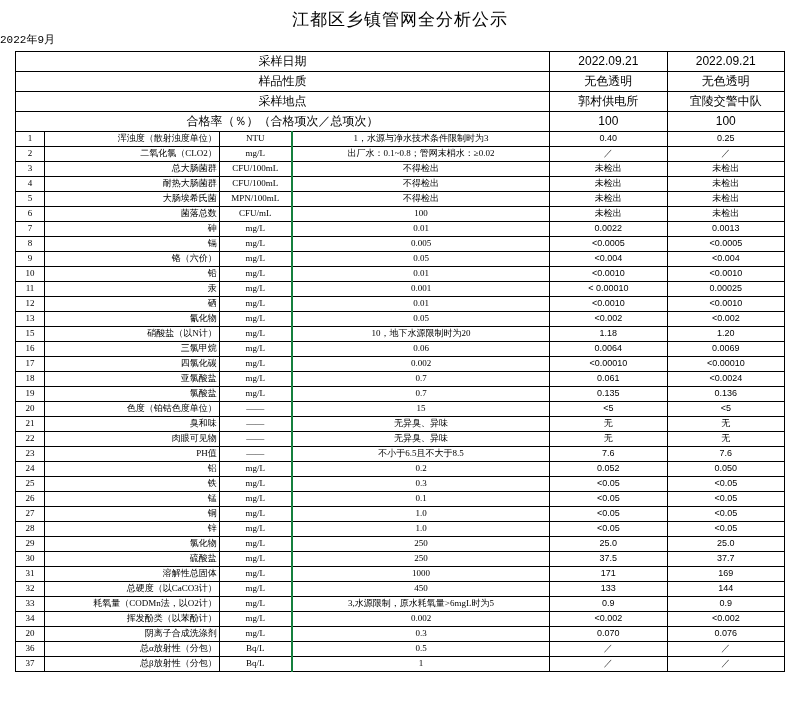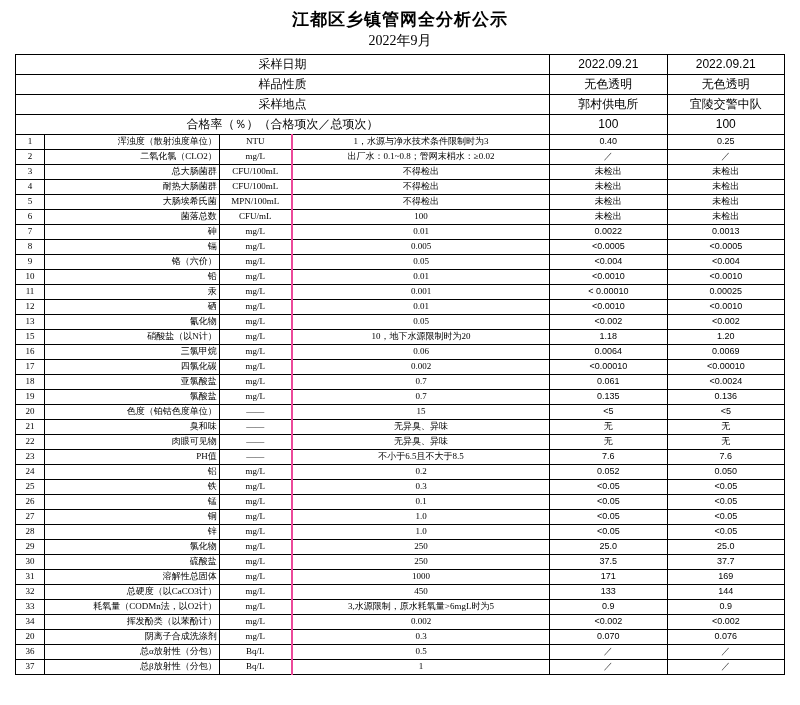--- a/index.html
+++ b/index.html
@@ -7,31 +7,31 @@
     width:800px;height:705px;
     background:#ffffff;
     font-family:"Liberation Serif","DejaVu Serif",serif;
     color:#000;
     overflow:hidden;
   }
   .page{width:800px;height:705px;position:relative;}
   .title{
     text-align:center;
     font-size:17px;
-    font-weight:bold;
+    font-weight:normal;
     padding-top:8px;
     letter-spacing:1px;
     font-family:"Liberation Sans","DejaVu Sans",sans-serif;
   }
   .subtitle{
-    text-align:center;
-    font-size:14px;
+    text-align:left;
+    font-size:11px;
     padding-top:1px;
     padding-bottom:4px;
-    font-family:Liberation Serif, serif;
+    font-family:Liberation Mono, monospace;
   }
   table{
     border-collapse:collapse;
     width:770px;
     margin:0 auto;
     table-layout:fixed;
   }
   td,th{
     border:1px solid #000;
     font-size:9px;
@@ -43,21 +43,21 @@
     overflow:hidden;
     white-space:nowrap;
   }
   .hdr-row td{height:19px;font-size:12px;}
   .hdr-label{text-align:center;font-weight:normal;}
   .col-no{width:28px;}
   .col-item{width:168px;text-align:right;padding-left:6px;}
   .col-unit{width:70px;}
   .col-std{width:248px;}
   .col-res{width:113px;}
-  .green-left{border-left:2px solid #ec4899;}
+  .green-left{border-left:2px solid #15803d;}
   .res-cell{font-family:"Liberation Sans","DejaVu Sans",sans-serif;font-size:9px;}
   .thead-row td{height:17px;font-size:10px;}
   .big-label{font-size:10px;}
 </style>
 </head>
 <body>
 
 <div class="page">
 
   <div class="title">江都区乡镇管网全分析公示</div>

